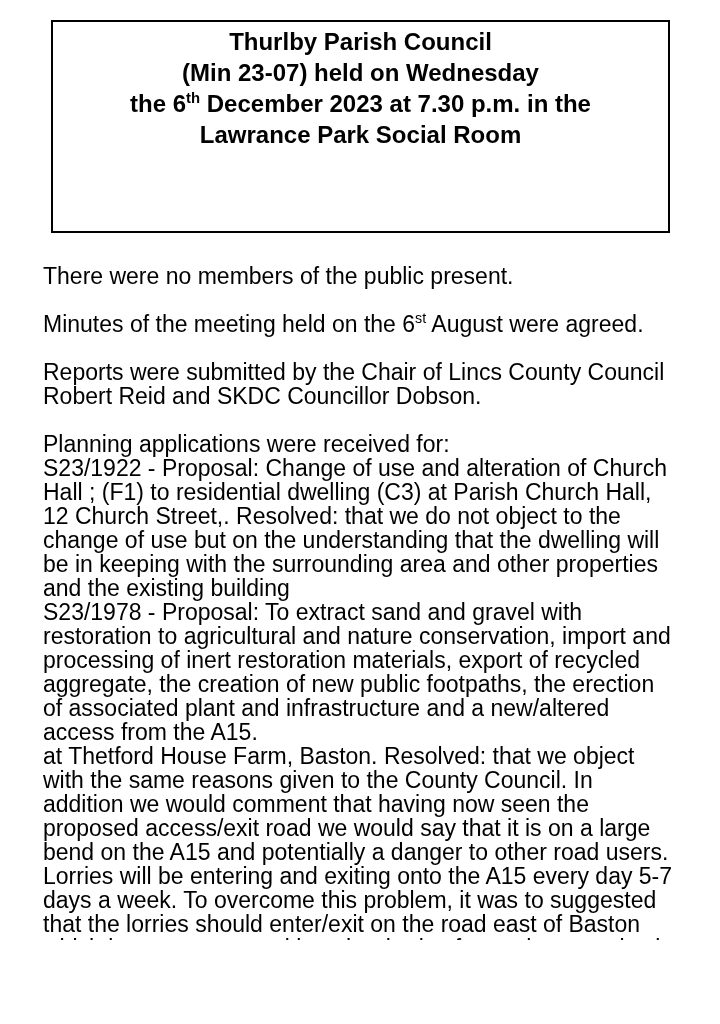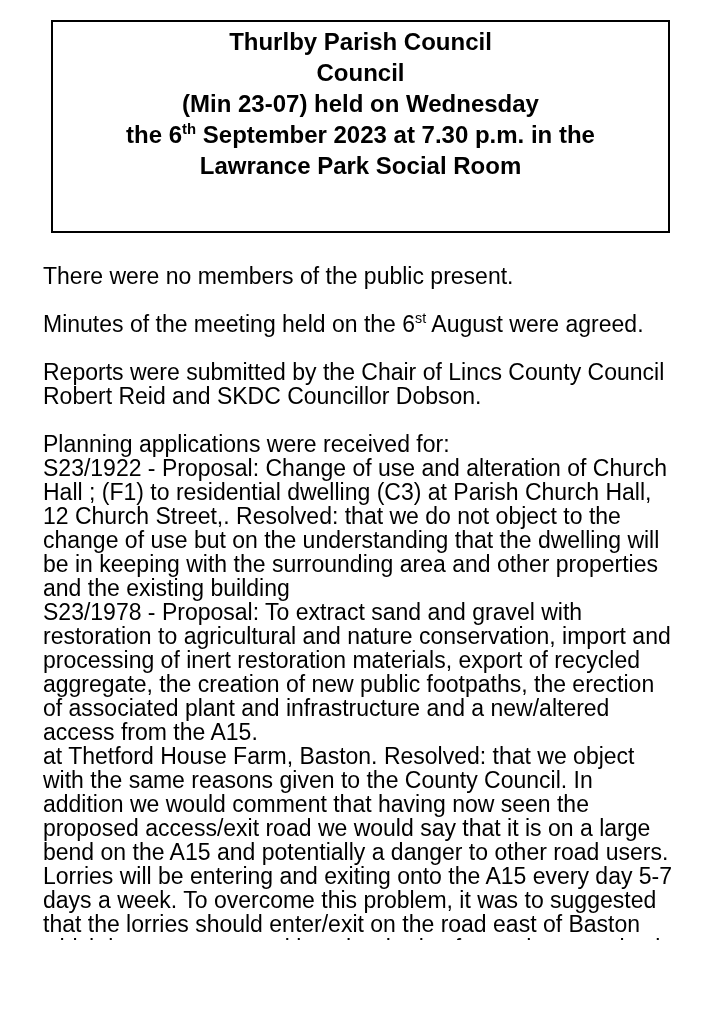--- a/index.html
+++ b/index.html
@@ -50,23 +50,22 @@
     font-size: 15px;
     line-height: 18px;
   }
 </style>
 </head>
 <body>
 
 <div class="page">
   <div class="header-box" id="header-box">
       <div class="title-line"><span>Thurlby Parish Council</span></div>
-      <div class="title-line"><span>Council</span></div>
       <div class="title-line"><span>(Min 23-07) held on Wednesday</span></div>
-      <div class="title-line"><span>the 6</span><sup>th</sup><span> September 2023 at 7.30 p.m. in the</span></div>
+      <div class="title-line"><span>the 6</span><sup>th</sup><span> December 2023 at 7.30 p.m. in the</span></div>
       <div class="title-line"><span>Lawrance Park Social Room</span></div>
     </div>
   <div class="body-text" id="body-text">
       <p class="para"><span>There were no members of the public present.</span></p>
       <p class="para"><span>Minutes of the meeting held on the 6</span><sup>st</sup><span> August were agreed.</span></p>
       <p class="para"><span>Reports were submitted by the Chair of Lincs County Council Robert Reid and SKDC Councillor Dobson.</span></p>
       <p class="para"><span>Planning applications were received for:</span><br><span class="bold">S23/1922 - </span><span>Proposal: Change of use and alteration of Church Hall ; (F1) to residential dwelling (C3) at Parish Church Hall, 12 Church Street,. Resolved</span><span class="bold">:</span><span> that we do not object to the change of use but on the understanding that the dwelling will be in keeping with the surrounding area and other properties and the existing building</span><br><span class="bold">S23/1978 - </span><span>Proposal: To extract sand and gravel with restoration to agricultural and nature conservation, import and processing of inert restoration materials, export of recycled aggregate, the creation of new public footpaths, the erection of associated plant and infrastructure and a new/altered access from the A15.</span><br><span>at Thetford House Farm, Baston. Resolved: that we object with the same reasons given to the County Council. In addition we would comment that having now seen the proposed access/exit road we would say that it is on a large bend on the A15 and potentially a danger to other road users. Lorries will be entering and exiting onto the A15 every day 5-7 days a week. To overcome this problem, it was to suggested that the lorries should enter/exit on the road east of Baston which is at present used by other lorries from other quarries in the area.</span></p>
     </div>
   <div class="page-footer">Page 4</div>
 </div>

